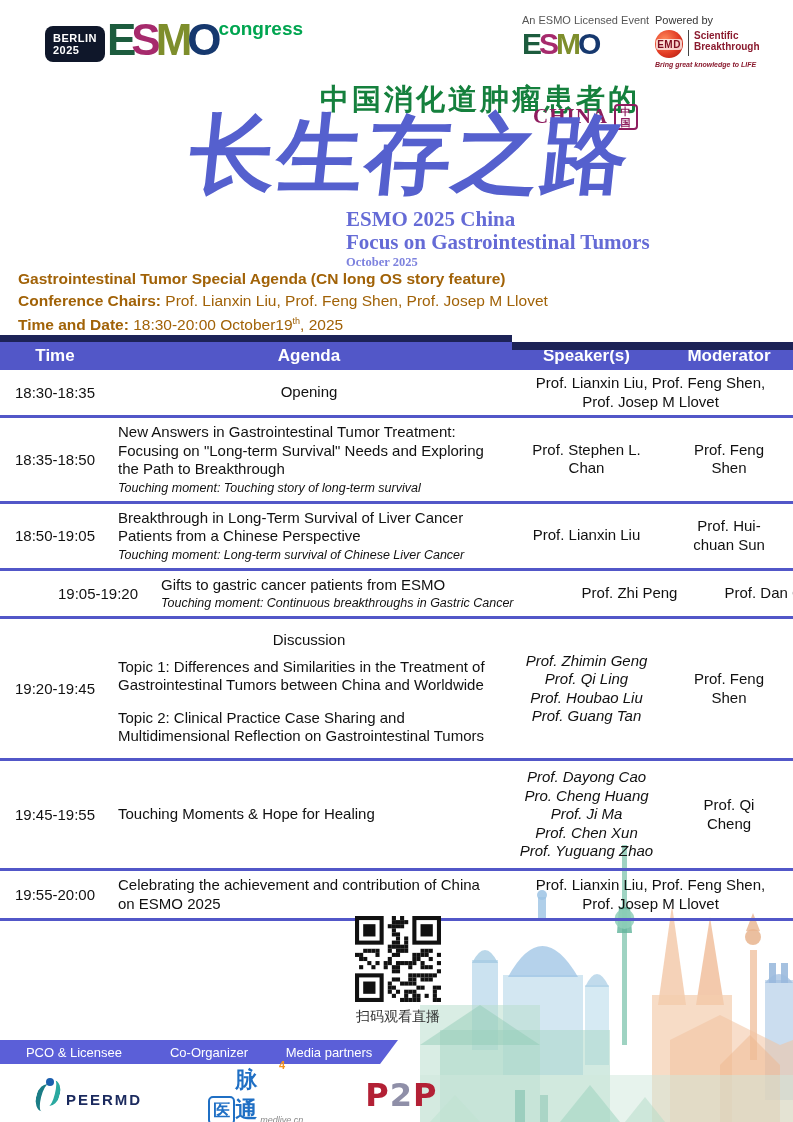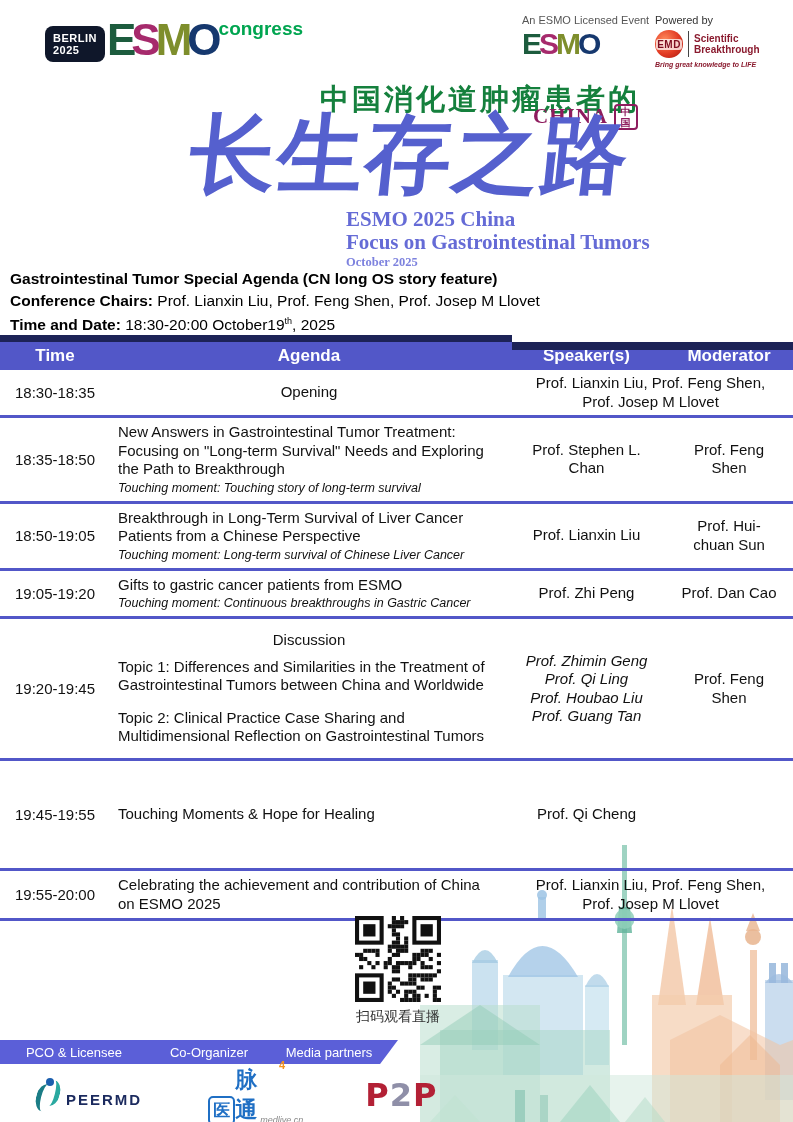--- a/index.html
+++ b/index.html
@@ -13,21 +13,21 @@
   .esmo-big { font-size:44px; font-weight:800; letter-spacing:-5px; line-height:44px; margin-left:2px;
     font-family:"Liberation Sans", sans-serif; }
   .esmo-small { font-size:30px; font-weight:800; letter-spacing:-3px; line-height:30px; }
   .l-e{color:#1d5c3e;} .l-s{color:#a62a6c;} .l-m{color:#7e8e2c;} .l-o{color:#16386e;}
   .congress-word { color:#00a550; font-weight:bold; font-size:19px; margin-left:2px; margin-top:0; }
 
   .licensed { position:absolute; left:522px; top:14px; }
   .licensed-label { font-size:11px; color:#555; margin-bottom:3px; }
   .powered { position:absolute; left:655px; top:14px; }
   .powered-label { font-size:11px; color:#333; margin-bottom:4px; }
-  .emd-row { display:flex; align-items:center; }
+  .emd-row { display:flex; }
   .emd-ball { width:28px; height:28px; border-radius:50%;
     background:radial-gradient(circle at 35% 35%, #ff8a5c, #e23b24 55%, #a8160f);
     display:flex; align-items:center; justify-content:center; }
   .emd-ball span { color:#7e0d20; background:rgba(255,255,255,.75); border-radius:3px; padding:0 1px;
     font-size:10px; font-weight:bold; letter-spacing:.5px; }
   .emd-divider { width:1px; height:26px; background:#444; margin:0 5px; }
   .emd-name { font-size:10px; font-weight:bold; color:#8a1a2e; line-height:11px; }
   .emd-tagline { font-size:7px; font-style:italic; font-weight:bold; color:#8a1a2e; margin-top:3px; }
 
   
@@ -41,41 +41,41 @@
   .calligraphy { position:absolute; left:150px; top:104px; width:520px; text-align:center;
     font-size:86px; font-weight:800; color:#5560ce; transform:skewX(-6deg);
     letter-spacing:2px; line-height:100px; }
   .event-name { position:absolute; left:346px; top:208px; font-family:"Liberation Serif", serif;
     color:#656bd6; font-weight:bold; }
   .event-name .l1 { font-size:21px; line-height:23px; }
   .event-name .l2 { font-size:21px; line-height:23px; }
   .event-name .l3 { font-size:12.5px; font-weight:bold; color:#7d82de; line-height:16px; }
 
   
-  .intro { position:absolute; left:10px; top:268px; font-size:15.5px; color:#000000; line-height:21.5px; }
+  .intro { position:absolute; left:18px; top:268px; font-size:15.5px; color:#a16207; line-height:21.5px; }
   .intro b { font-weight:bold; }
   .intro sup { font-size:9px; }
 
   
   .agenda-table { position:absolute; left:0; top:342px; width:793px; z-index:2; }
   .navy-left  { position:absolute; left:0; top:-7px; width:512px; height:7px; background:#1d2357; }
   .navy-right { position:absolute; left:512px; top:0; width:281px; height:8px; background:#1d2357; }
   .t-head { display:grid; grid-template-columns:110px 398px 157px 128px; background:#5257c8;
     color:#fff; font-weight:bold; font-size:17px; height:28px; align-items:center; text-align:center;
     position:relative; }
   .t-row { display:grid; grid-template-columns:110px 398px 157px 128px; align-items:center;
     border-bottom:3px solid #5257c8; font-size:15px; color:#111; }
   .c-time { text-align:center; }
   .c-agenda { padding:5px 8px 5px 8px; line-height:18.5px; }
   .c-agenda.center { text-align:center; }
   .c-note { font-style:italic; font-size:12.5px; line-height:16px; margin-top:1px; }
   .c-speaker, .c-moderator { text-align:center; line-height:18.5px; padding:4px 6px; }
   .c-moderator { padding:4px 16px; }
   .c-span { grid-column:3 / 5; text-align:center; line-height:18.5px; padding:4px 20px; }
-  .r1 { min-height:38px; } .r2 { min-height:83px; } .r3 { min-height:60px; } .r4 { min-height:48px; }
+  .r1 { min-height:38px; } .r2 { min-height:83px; } .r3 { min-height:60px; } .r4 { min-height:48px;padding-left:43px; }
   .r5 { min-height:142px; } .r6 { min-height:110px; } .r7 { min-height:44px; }
   .disc-title { text-align:center; margin-bottom:8px; }
   .disc-p { margin-bottom:14px; }
   .disc-p:last-child { margin-bottom:0; }
   .spk-line { display:block;font-style:italic; }
 
   
   .qr-wrap { position:absolute; left:352px; top:916px; width:92px; text-align:center; z-index:3; }
   .qr-box { width:86px; height:86px; background:#fff; margin:0 auto; }
   .qr-caption { font-size:14px; color:#333; margin-top:6px; white-space:nowrap; }
@@ -223,20 +223,27 @@
         <span class="spk-line">Prof. Qi Ling</span>
         <span class="spk-line">Prof. Houbao Liu</span>
         <span class="spk-line">Prof. Guang Tan</span>
       </div>
       <div class="c-moderator">Prof. Feng Shen</div>
     </div>
 
     <div class="t-row r6">
       <div class="c-time">19:45-19:55</div>
       <div class="c-agenda">Touching Moments &amp; Hope for Healing</div>
+      <div class="c-speaker">
+        <span class="spk-line">Prof. Dayong Cao</span>
+        <span class="spk-line">Pro. Cheng Huang</span>
+        <span class="spk-line">Prof. Ji Ma</span>
+        <span class="spk-line">Prof. Chen Xun</span>
+        <span class="spk-line">Prof. Yuguang Zhao</span>
+      </div>
       <div class="c-moderator">Prof. Qi Cheng</div>
     </div>
 
     <div class="t-row r7">
       <div class="c-time">19:55-20:00</div>
       <div class="c-agenda">Celebrating the achievement and contribution of China on ESMO 2025</div>
       <div class="c-span">Prof. Lianxin Liu, Prof. Feng Shen, Prof. Josep M Llovet</div>
     </div>
   </div>
 

